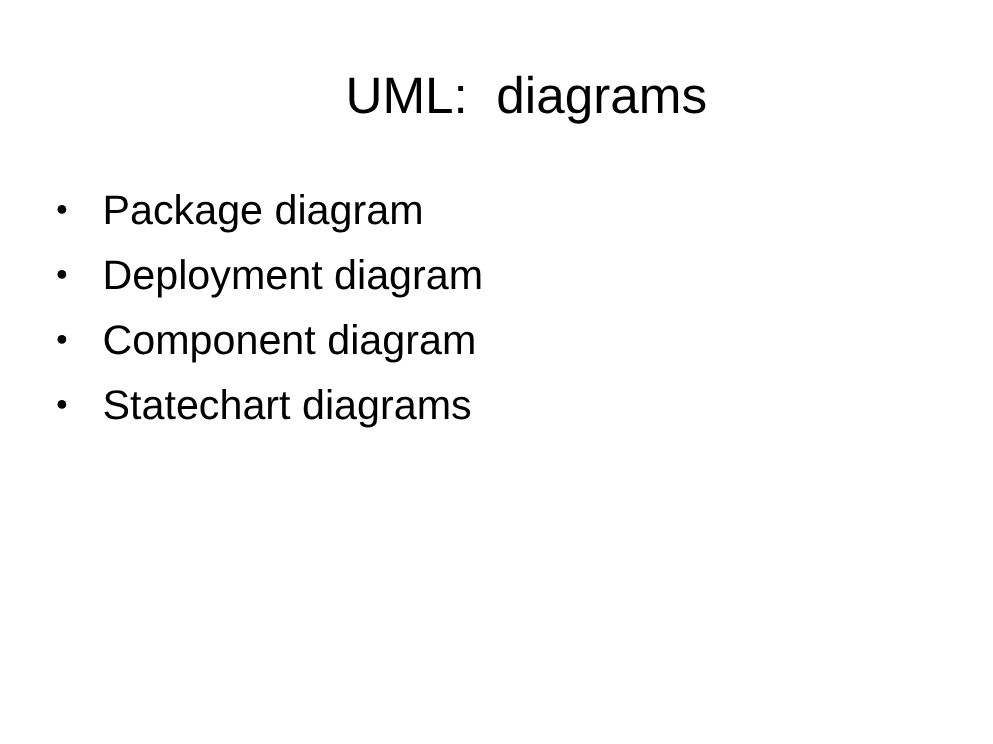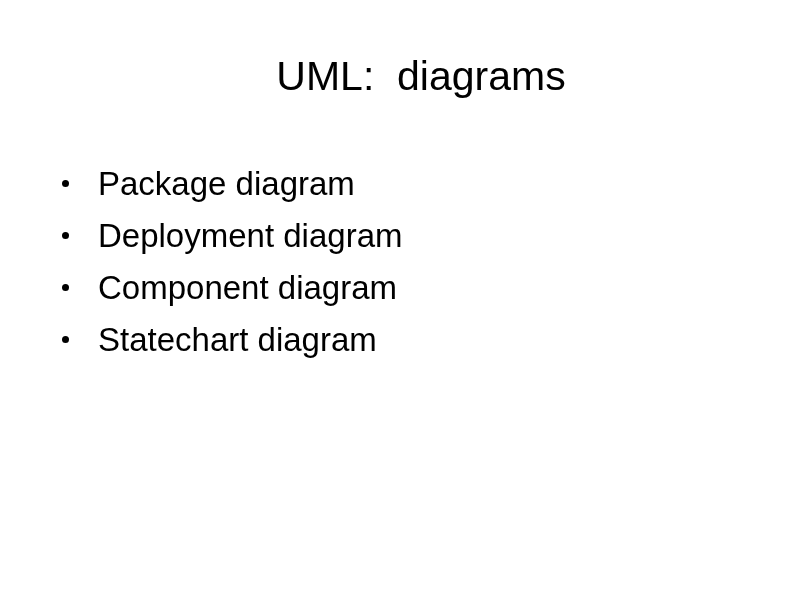--- a/index.html
+++ b/index.html
@@ -41,21 +41,21 @@
     margin-left: 24px;
   }
 
   
   .bullet-list {
     position: absolute;
     left: 46px;
     top: 142px;
     width: 700px;
     list-style: none;
-    margin: 16px;
+    margin: 0;
     padding: 0;
   }
 
   .bullet-item {
     position: relative;
     height: 52px;
     padding-left: 36px;
     display: flex;
     align-items: center;
   }
@@ -106,20 +106,20 @@
       <span class="bullet-text">Deployment diagram</span>
     </li>
 
     <li class="bullet-item">
       <span class="bullet-marker"></span>
       <span class="bullet-text">Component diagram</span>
     </li>
 
     <li class="bullet-item">
       <span class="bullet-marker"></span>
-      <span class="bullet-text">Statechart diagram</span>
+      <span class="bullet-text">Statechart diagrams</span>
     </li>
 
   </ul>
 
   <div class="slide-body-empty"></div>
 
 </div>
 
 </body></html>

